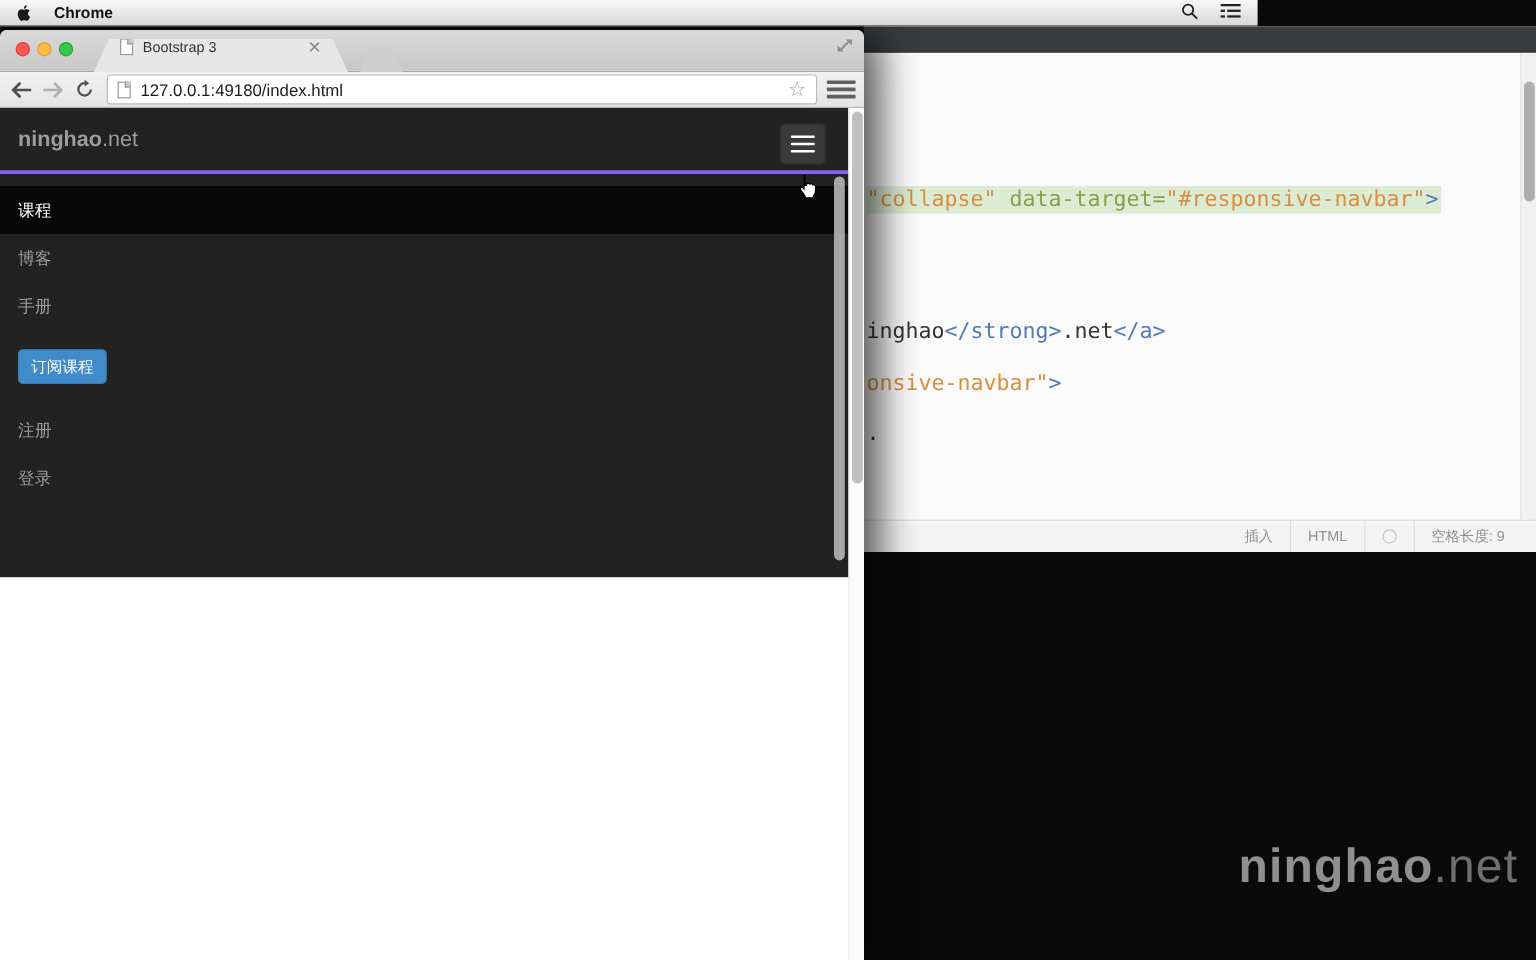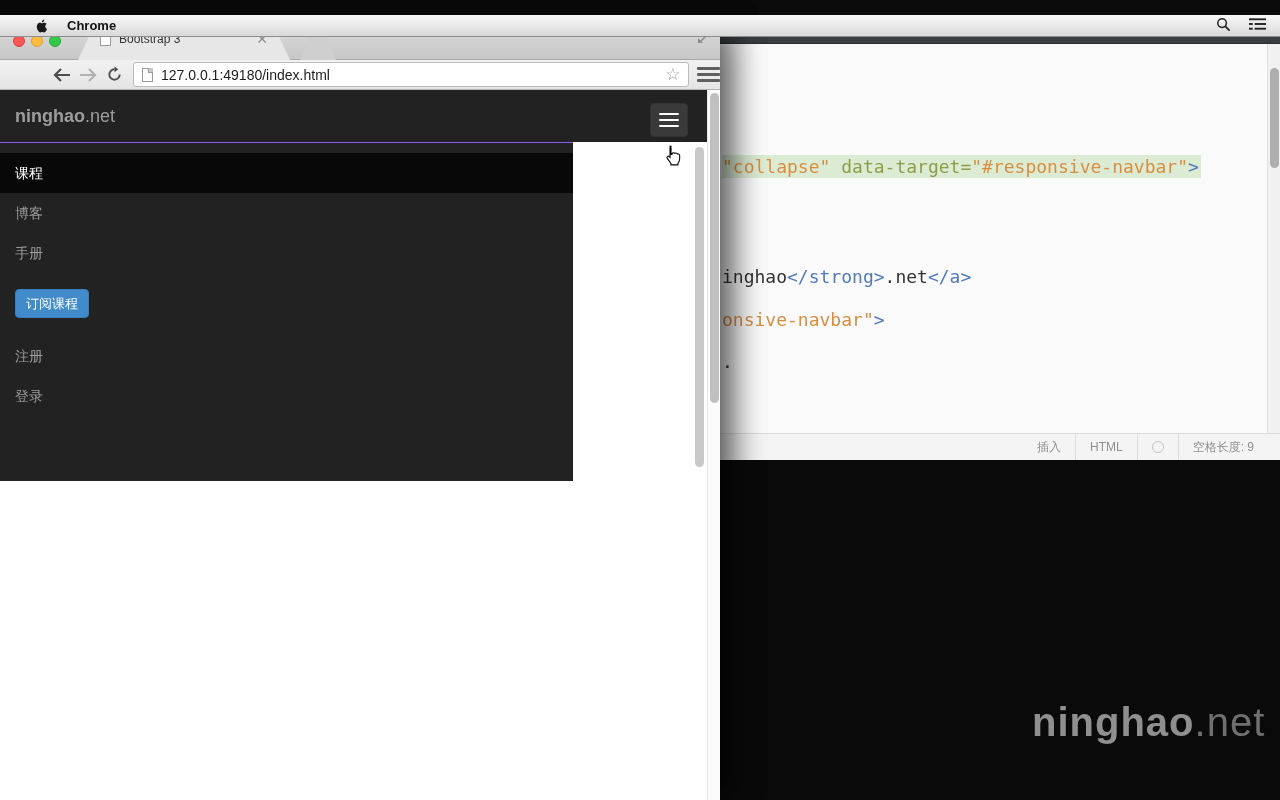--- a/index.html
+++ b/index.html
@@ -7,23 +7,23 @@
     font-family:"Liberation Sans","DejaVu Sans",sans-serif; }
   .stage { position:absolute; top:0; left:0; width:1280px; height:800px; background:#0a0a0a; }
 
   
   .watermark { position:absolute; left:1032px; top:700px; font-size:40px; letter-spacing:1px;
     white-space:nowrap; }
   .watermark .wm-strong { font-weight:bold; color:#8f8f8f; }
   .watermark .wm-rest { font-weight:normal; color:#6f6f6f; }
 
   
-  .menubar { position:absolute; top:15px; left:0; width:1280px; height:22px; z-index:50;
+  .menubar { position:absolute; top:0; left:0; width:1048px; height:22px; z-index:50;
     background:linear-gradient(#f8f8f8,#d8d8d8); border-bottom:1px solid #8e8e8e;
-    display:flex; align-items:center; font-size:13px; color:#111;padding-left:22px; }
+    display:flex; align-items:center; font-size:13px; color:#111; }
   .mb-apple { margin:0 18px 0 14px; display:flex; align-items:center; }
   .mb-app { font-weight:bold; margin-right:22px; }
   .mb-item { margin-right:22px; }
   .mb-right { margin-left:auto; display:flex; align-items:center; gap:18px; padding-right:14px; }
 
   
   .editor-window { position:absolute; left:720px; top:22px; width:560px; height:438px; z-index:10;
     background:#fafafa; }
   .editor-titlebar { position:absolute; top:0; left:0; right:0; height:22px; background:#3a3d40;
     border-bottom:1px solid #2c2f31; }
@@ -65,42 +65,42 @@
   .newtab { position:absolute; left:300px; top:12px; width:36px; height:23px; background:#cfcfcf;
     clip-path:polygon(9px 0, calc(100% - 9px) 0, 100% 100%, 0 100%);
     filter:drop-shadow(0 0 1px #979797); }
   .win-expand { position:absolute; right:8px; top:5px; }
   .doc-icon { width:11px; height:14px; background:#fff; border:1px solid #9a9a9a; position:relative; flex:none; }
   .doc-icon::after { content:""; position:absolute; top:-1px; right:-1px; width:4px; height:4px;
     background:#c9c9c9; border-left:1px solid #9a9a9a; border-bottom:1px solid #9a9a9a; }
 
   .toolbar { position:absolute; top:35px; left:0; right:0; height:30px;
     background:linear-gradient(#f2f2f2,#e4e4e4); border-bottom:1px solid #b2b2b2;
-    display:flex; align-items:center;padding-left:44px; }
+    display:flex; align-items:center; }
   .nav-btn { width:26px; height:24px; display:flex; align-items:center; justify-content:center; flex:none; }
   .nav-btn.back { margin-left:5px; }
   .omnibox { position:relative; margin-left:6px; width:592px; height:25px; background:#fff;
     border:1px solid #bcbcbc; border-radius:3px; display:flex; align-items:center; padding:0 8px;
     font-size:14px; color:#1c1c1c; }
   .omnibox .url-text { margin-left:8px; flex:1; white-space:nowrap; overflow:hidden; }
   .star { font-size:17px; color:#9a9a9a; line-height:1; }
   .menu-btn { margin-left:8px; width:24px; display:flex; flex-direction:column; gap:3px; }
   .menu-btn span { display:block; height:3px; background:#5f5f5f; border-radius:1px; }
 
   
   .pageview { position:absolute; top:65px; left:0; width:720px; height:710px; background:#fff; overflow:hidden; }
   .navbar-header { position:absolute; top:0; left:0; width:707px; height:52px; background:var(--navbar,#222); }
   .brand { position:absolute; left:15px; top:0; height:52px; line-height:52px; font-size:18px; color:#9d9d9d; }
   .brand b { font-weight:bold; }
   .navbar-toggle { position:absolute; right:19px; top:13px; width:38px; height:34px; background:#3a3a3a;
     border:1px solid #333; border-radius:4px; padding:9px 8px; display:flex; flex-direction:column;
     justify-content:space-between; }
   .navbar-toggle .bar { height:2px; background:#fff; border-radius:1px; }
-  .navbar-collapse { position:absolute; top:52px; left:0; width:573px; height:339px; background:var(--navbar,#222);
-    border-top:1px solid #8b5cf6; overflow:hidden; }
+  .navbar-collapse { position:absolute; top:52px; left:0; width:719px; height:339px; background:var(--navbar,#222);
+    border-top:3px solid #8b5cf6; overflow:hidden; }
   .nav-list { padding-top:10px; }
   .nav-row { height:40px; line-height:40px; padding-left:15px; font-size:14px; color:#9d9d9d; }
   .nav-row.active { background:var(--activebg,#080808); color:#fff; }
   .nav-form { margin-top:8px; border-top:1px solid #101010; border-bottom:1px solid #101010;
     padding:11px 15px; position:relative; }
   .nav-search { width:661px; height:34px; background:#2d2d2d; border:1px solid #161616; border-radius:4px;
     color:#ccc; font-size:14px; padding:0 34px 0 12px; outline:none;
     font-family:"Liberation Sans","DejaVu Sans",sans-serif; }
   .nav-search::placeholder { color:#8a8a8a; opacity:1; }
   .search-icon { position:absolute; right:27px; top:20px; }

